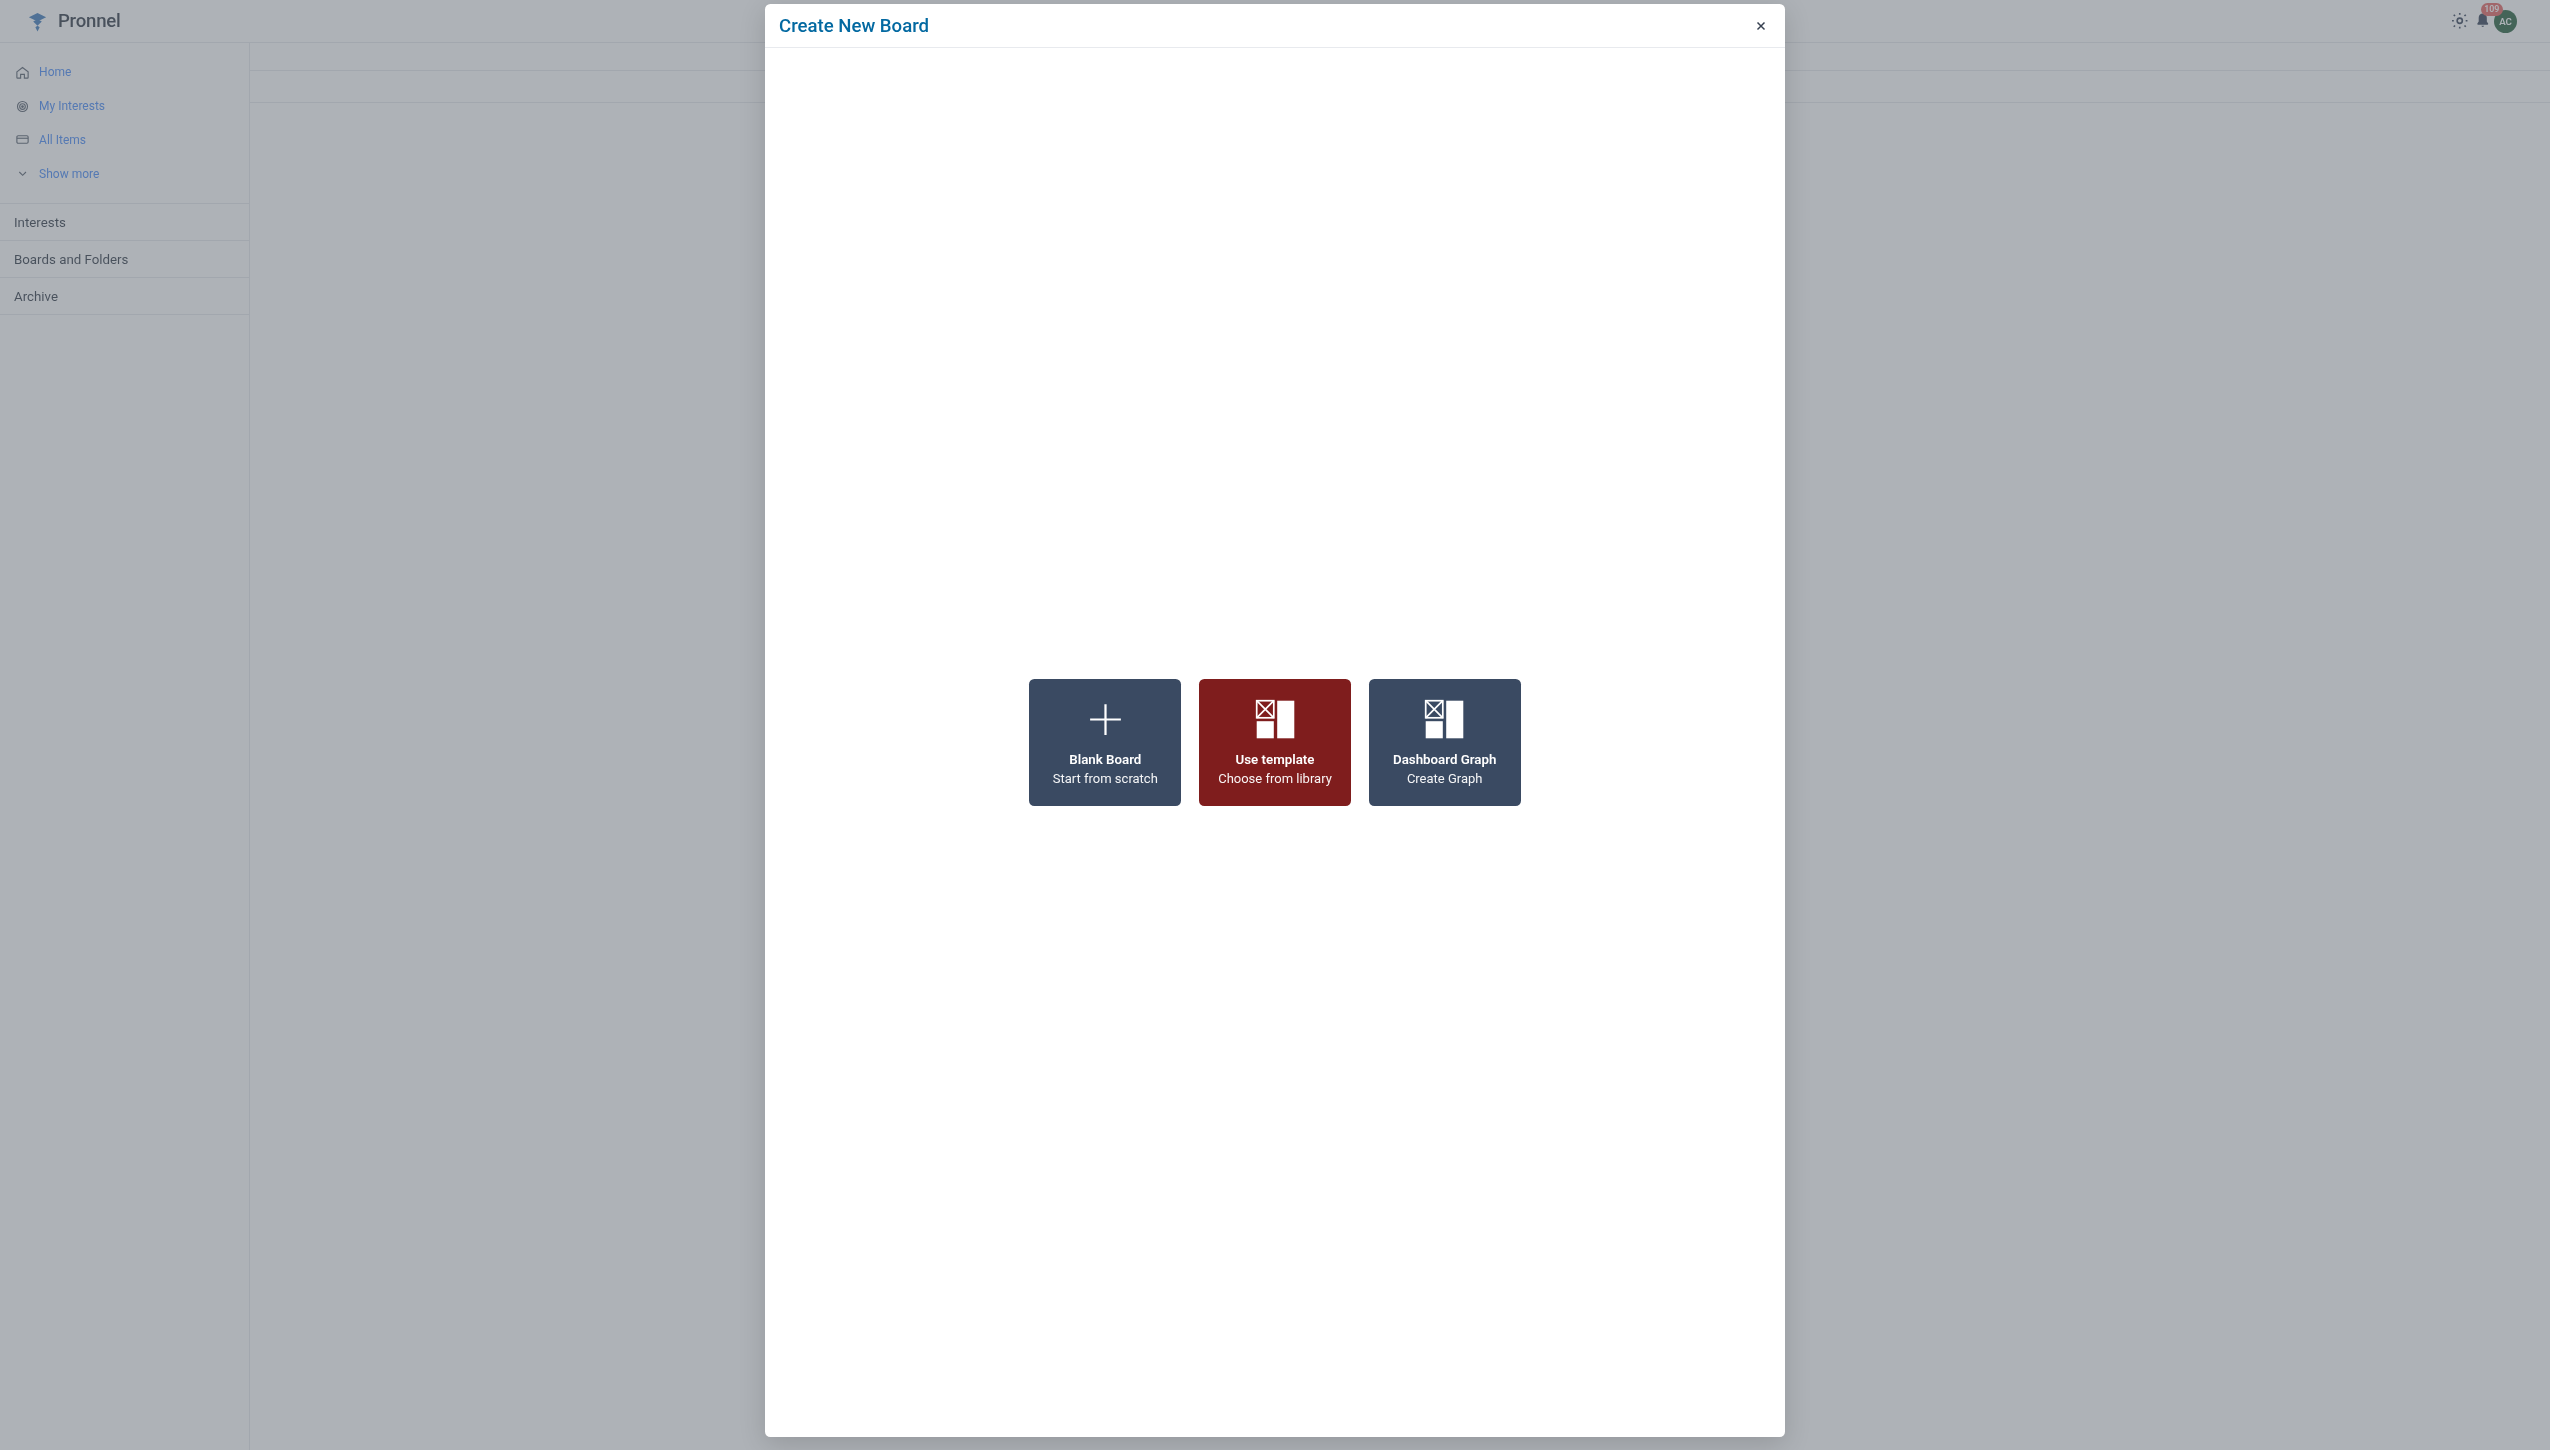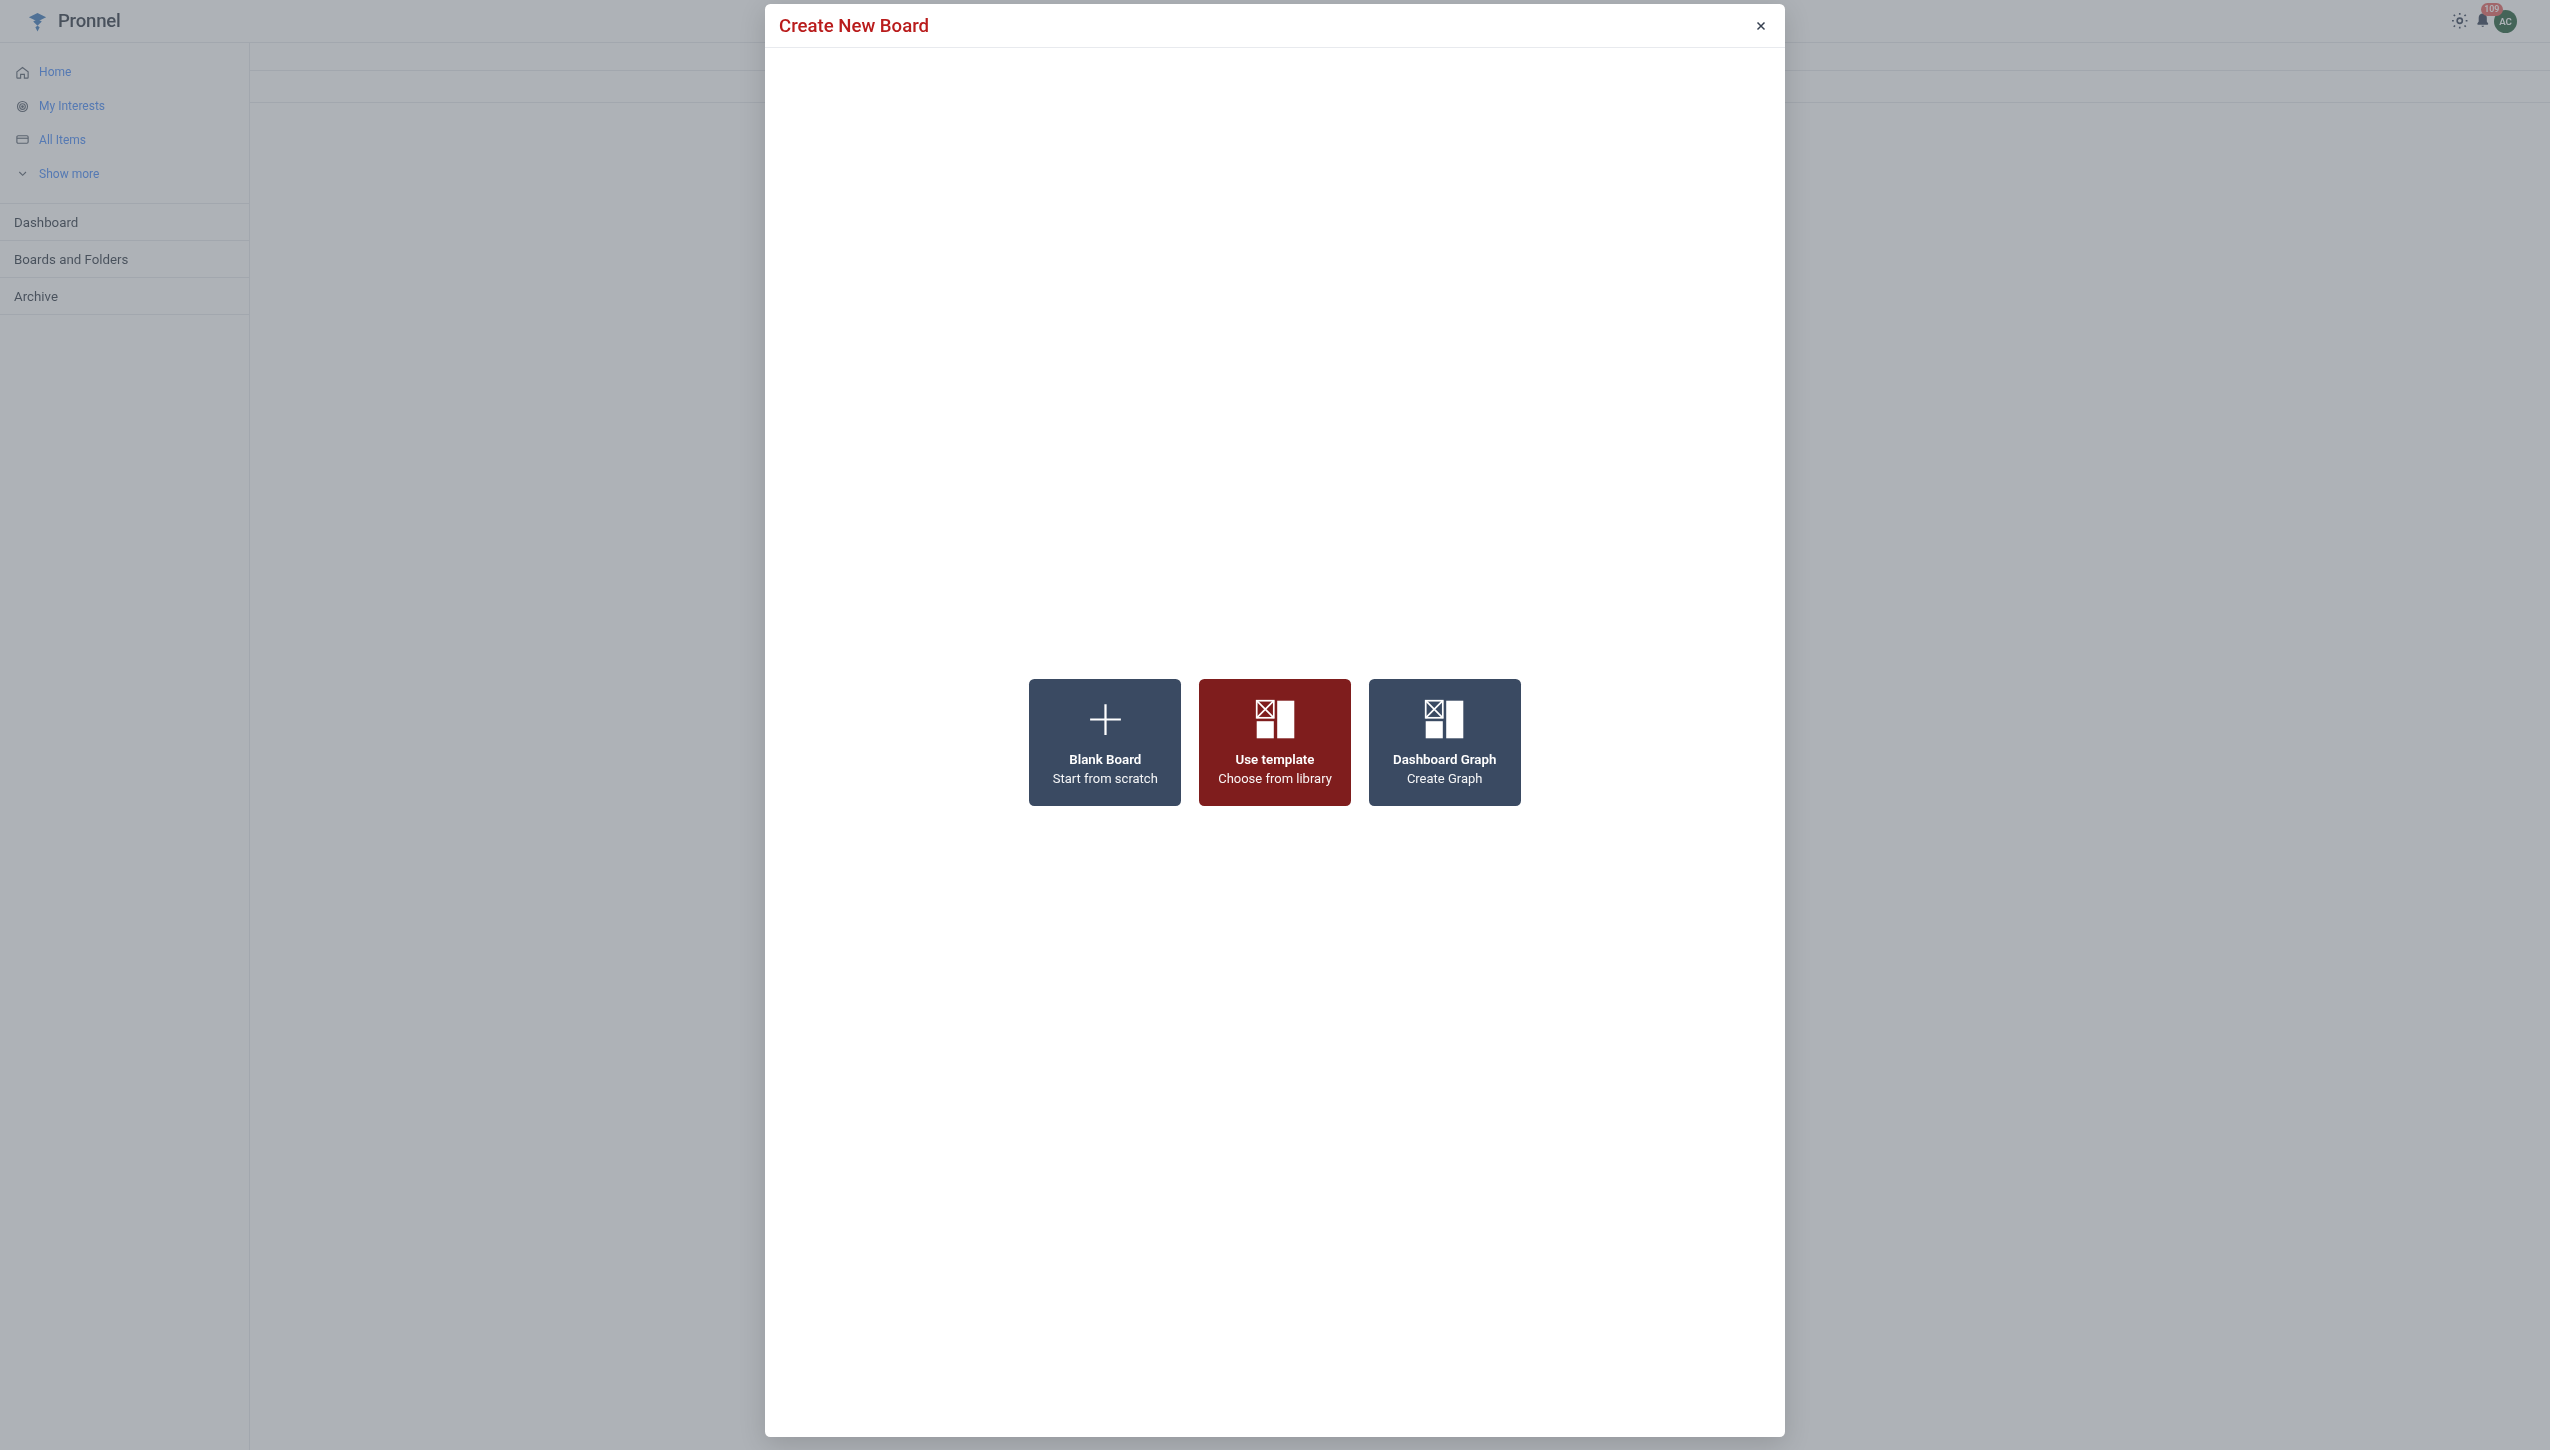--- a/index.html
+++ b/index.html
@@ -72,21 +72,21 @@
   }
   .modal {
     background: #ffffff; width: 1020px; height: calc(100% - 8.9px);
     border-radius: 5.3px; box-shadow: 0 7px 26.6px rgba(0,0,0,0.15);
     display: flex; flex-direction: column; overflow: hidden;
   }
   .modal-header {
     height: 44px; display:flex; align-items:center; justify-content:space-between;
     padding: 0 14px; border-bottom: 0.9px solid #e8eaee;
   }
-  .modal-title { font-size: 18.6px; font-weight: 500; color: #b91c1c; text-align: right; }
+  .modal-title { font-size: 18.6px; font-weight: 500; color: #0369a1; text-align: right; }
   .modal-close {
     width: 21px; height: 21px; display:flex; align-items:center; justify-content:center;
     cursor:pointer; color:#374151; font-size: 17.7px;
   }
   .modal-body {
     flex:1; padding: 55px 35px; display:flex; justify-content:center; align-items:center;
   }
   .card-row { display:flex; gap: 17.7px; }
   .option-card {
     width: 152px; height: 127px; border-radius: 5.3px;
@@ -179,21 +179,21 @@
             <svg viewBox="0 0 24 24" width="13.3" height="13.3" fill="none" stroke="#4b5563" stroke-width="2">
               <path d="M6 9l6 6 6-6"></path>
             </svg>
           </span>
           <span>Show more</span>
         </div>
       </div>
 
       <div class="section-list">
         <div class="section-item">
-          <span>Dashboard</span>
+          <span>Interests</span>
         </div>
         <div class="section-item">
           <span>Boards and Folders</span>
         </div>
         <div class="section-item last">
           <span>Archive</span>
         </div>
       </div>
     </div>
 

